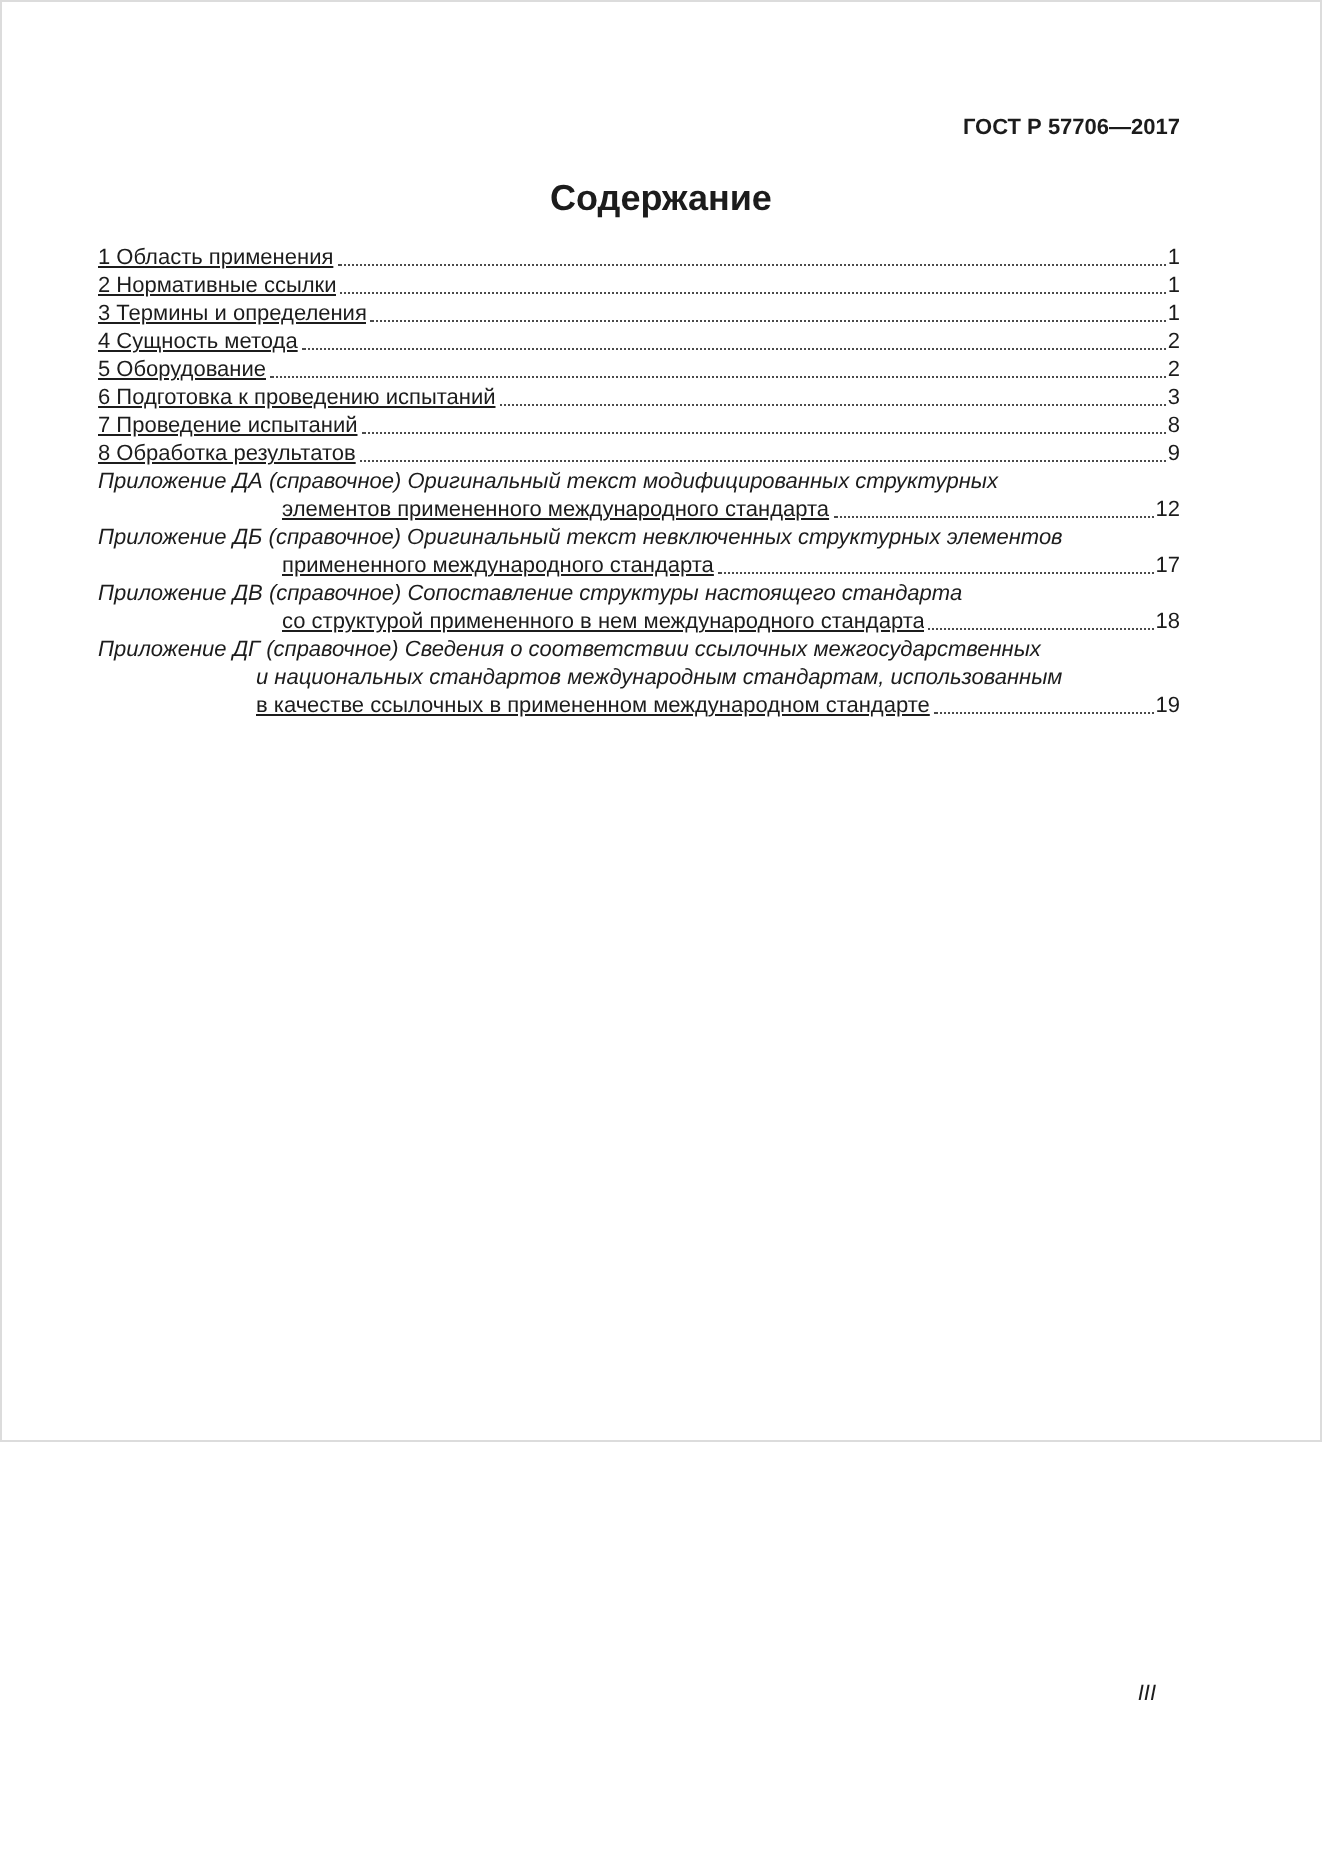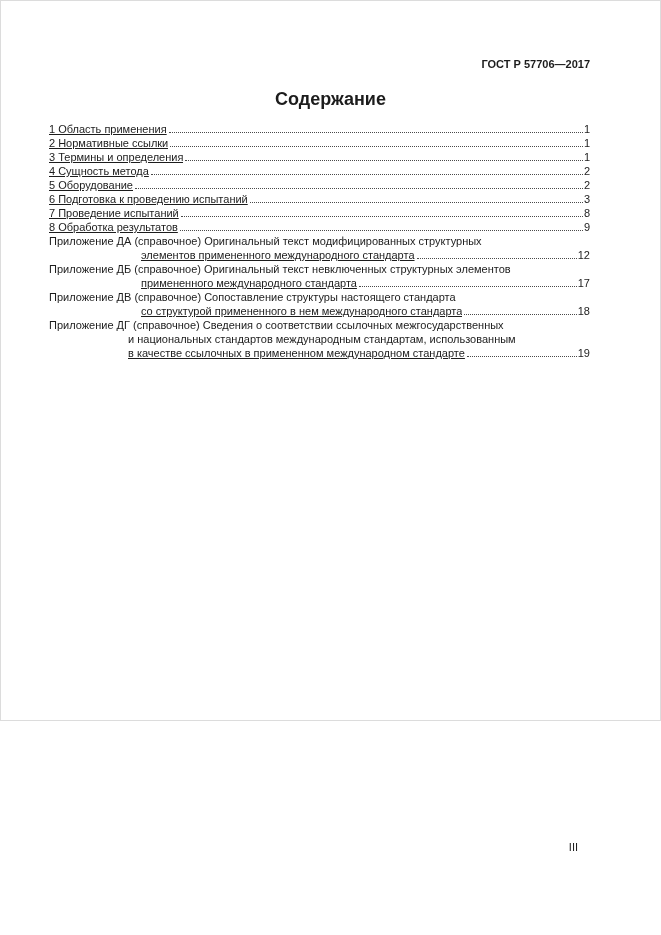--- a/index.html
+++ b/index.html
@@ -25,33 +25,34 @@
     position: absolute; top: 88px; left: 0; width: 100%;
     text-align: center;
     font-size: 18px; font-weight: 700;
   }
   .toc {
     position: absolute; top: 121px; left: 48px; right: 70px;
     font-size: 11px; line-height: 14px;
   }
   .toc-row { display: flex; align-items: baseline; }
   .toc-text { white-space: nowrap; flex: 0 1 auto; overflow: hidden; text-decoration: underline; }
-  .toc-line { white-space: nowrap; overflow: hidden; }
+  .toc-line { white-space: nowrap; overflow: hidden; font-style: italic; }
   .leader { flex: 1 1 auto; min-width: 6px; position: relative; align-self: stretch; }
   .leader::after {
     content: "";
     position: absolute; left: 2px; right: 1px; bottom: 3px;
     border-bottom: 1px dotted #4a4a4a;
   }
   .pg { flex: 0 0 auto; white-space: nowrap; }
   .cont-a { padding-left: 92px; }
   .cont-b { padding-left: 79px; }
   .footer {
     position: absolute; top: 840px; right: 82px;
     font-size: 11px;
+    font-style: italic;
   }
 </style>
 </head>
 <body>
 
 <div class="page">
 
   <div class="header">
     <span>ГОСТ Р 57706—2017</span>
   </div>

